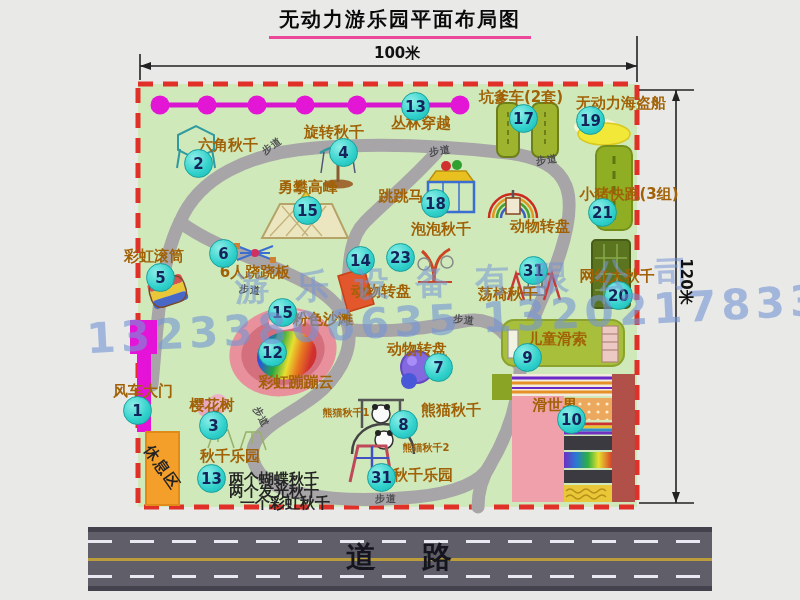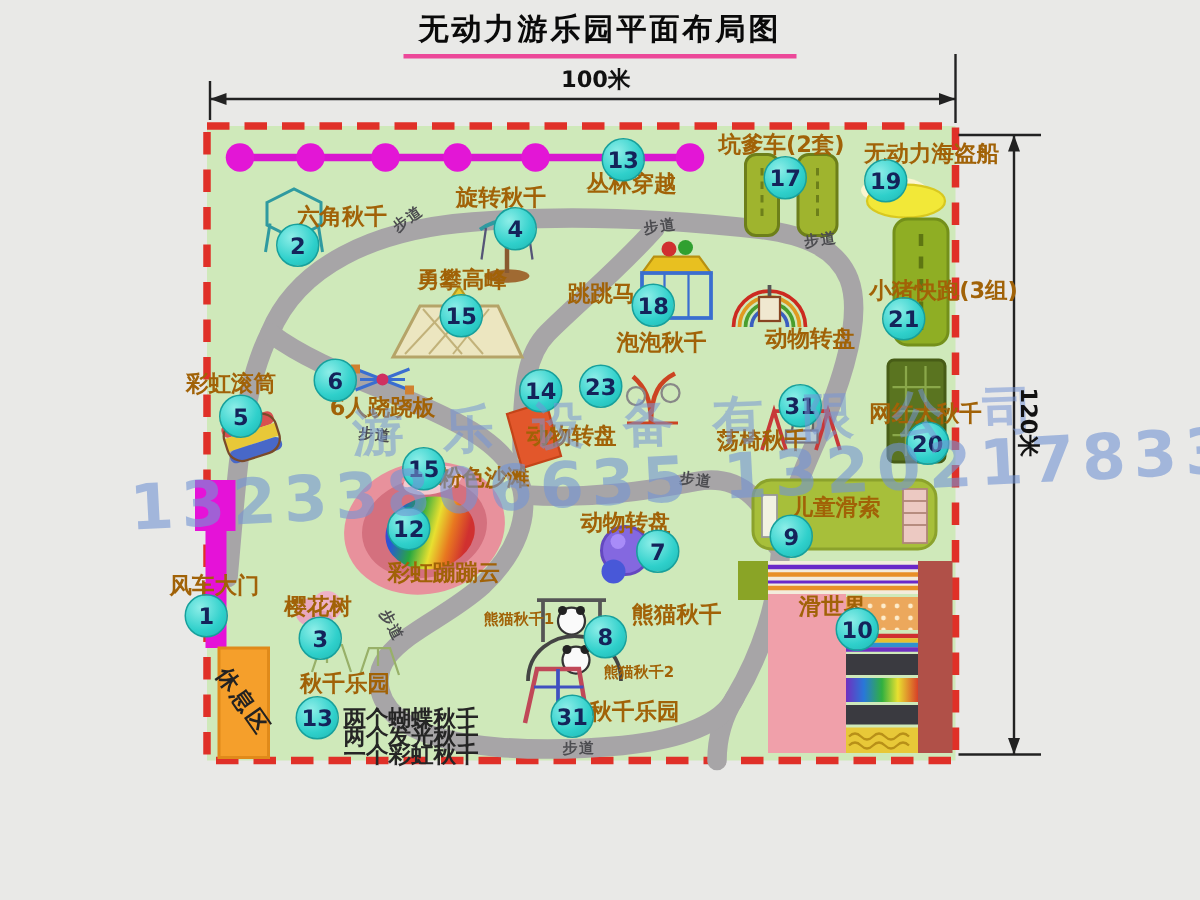--- a/index.html
+++ b/index.html
@@ -339,27 +339,33 @@
   <div class="lbl" style="left:508px;top:294px">荡椅秋千</div>
   <div class="lbl" style="left:441px;top:229px">泡泡秋千</div>
   <div class="lbl" style="left:423px;top:475px">秋千乐园</div>
 
   <div class="lbl" style="left:540px;top:226px">动物转盘</div>
   <div class="lbl lbl-sm" style="left:346px;top:413px">熊猫秋千1</div>
   <div class="lbl lbl-sm" style="left:426px;top:448px">熊猫秋千2</div>
   <div class="rest-text">休息区</div>
   <div class="note" style="left:229px;top:470px">两个蝴蝶秋千</div>
   <div class="note" style="left:229px;top:482px">两个发光秋千</div>
-  <div class="note" style="left:229px;top:494px">一个彩虹秋千</div>
+  <div class="note" style="left:240px;top:494px">一个彩虹秋千</div>
 
   <div class="walk" style="left:272px;top:146px;transform:translate(-50%,-50%) rotate(-35deg)">步道</div>
   <div class="walk" style="left:440px;top:151px;transform:translate(-50%,-50%) rotate(-8deg)">步道</div>
   <div class="walk" style="left:547px;top:160px;transform:translate(-50%,-50%) rotate(-8deg)">步道</div>
   <div class="walk" style="left:250px;top:290px;transform:translate(-50%,-50%) rotate(6deg)">步道</div>
   <div class="walk" style="left:464px;top:320px;transform:translate(-50%,-50%) rotate(8deg)">步道</div>
   <div class="walk" style="left:261px;top:417px;transform:translate(-50%,-50%) rotate(62deg)">步道</div>
   <div class="walk" style="left:386px;top:499px">步道</div>
 
   <div class="wm wm1">游乐设备有限公司</div>
   <div class="wm wm2">13233806635 13202178333</div>
 
+  <div class="road">
+    <div class="lane lane-top"></div>
+    <div class="lane-yellow"></div>
+    <div class="lane lane-bottom"></div>
+    <div class="road-text">道路</div>
+  </div>
 
 </div>
 
 </body></html>

